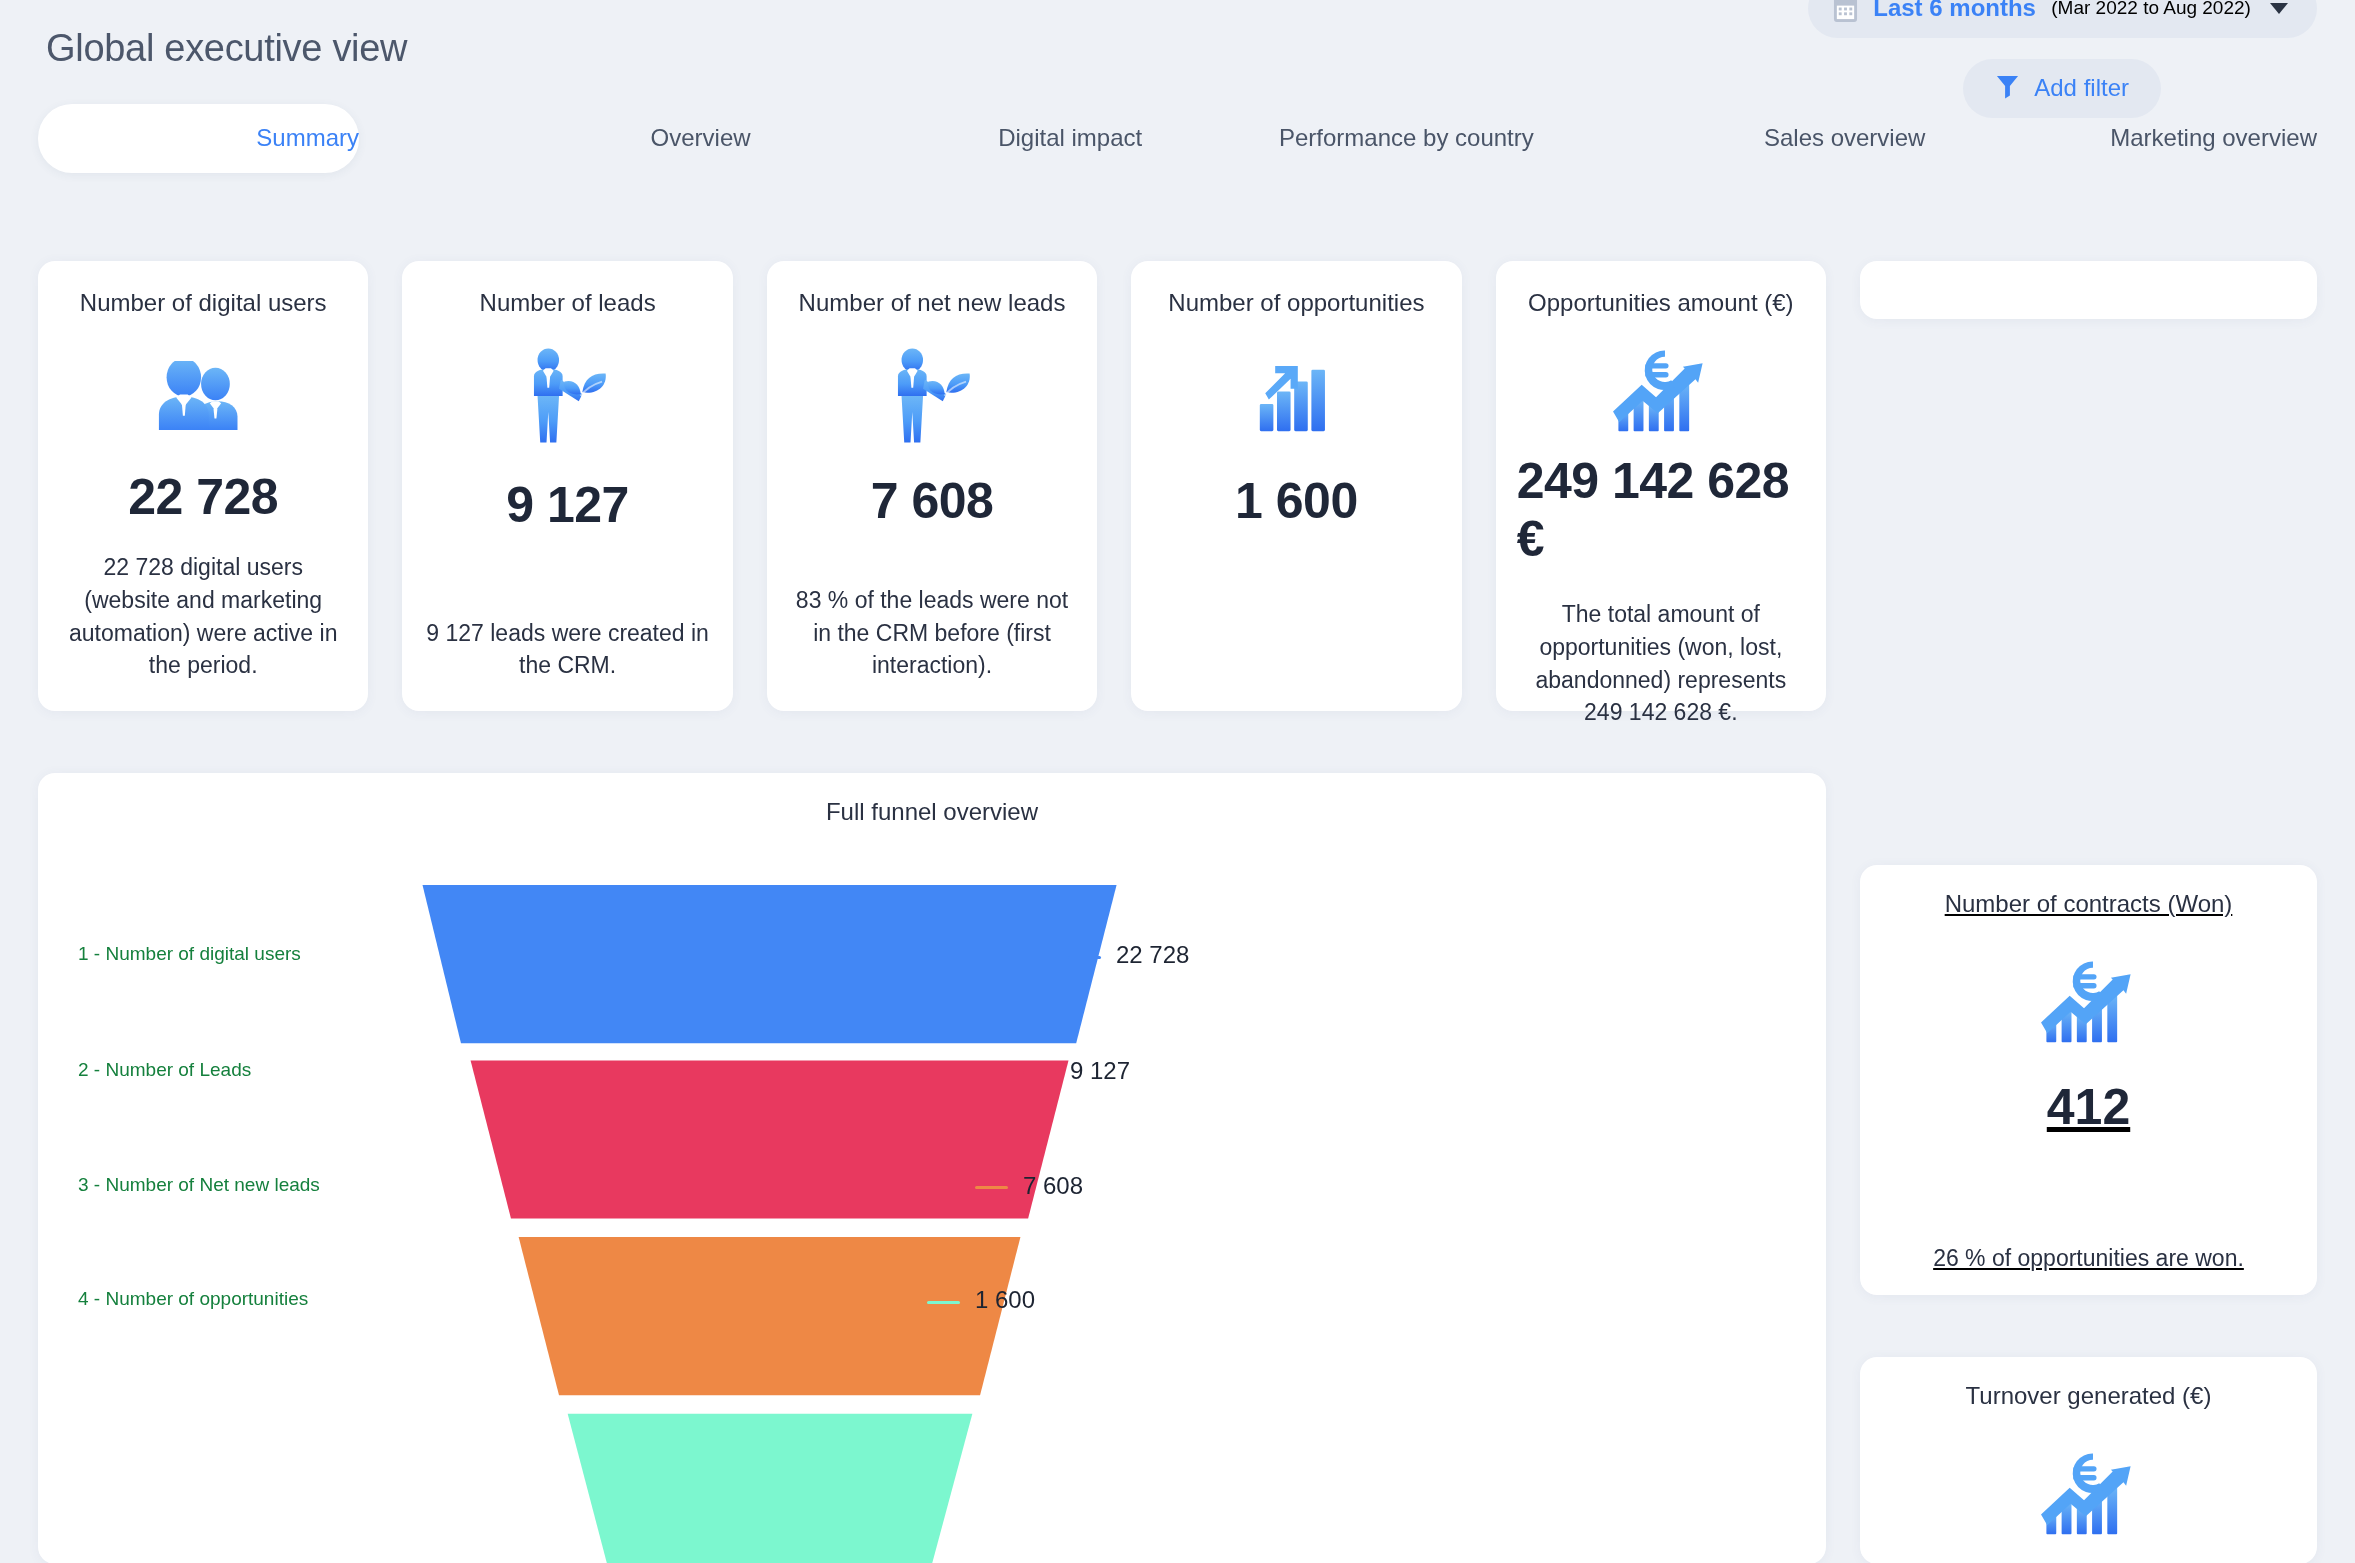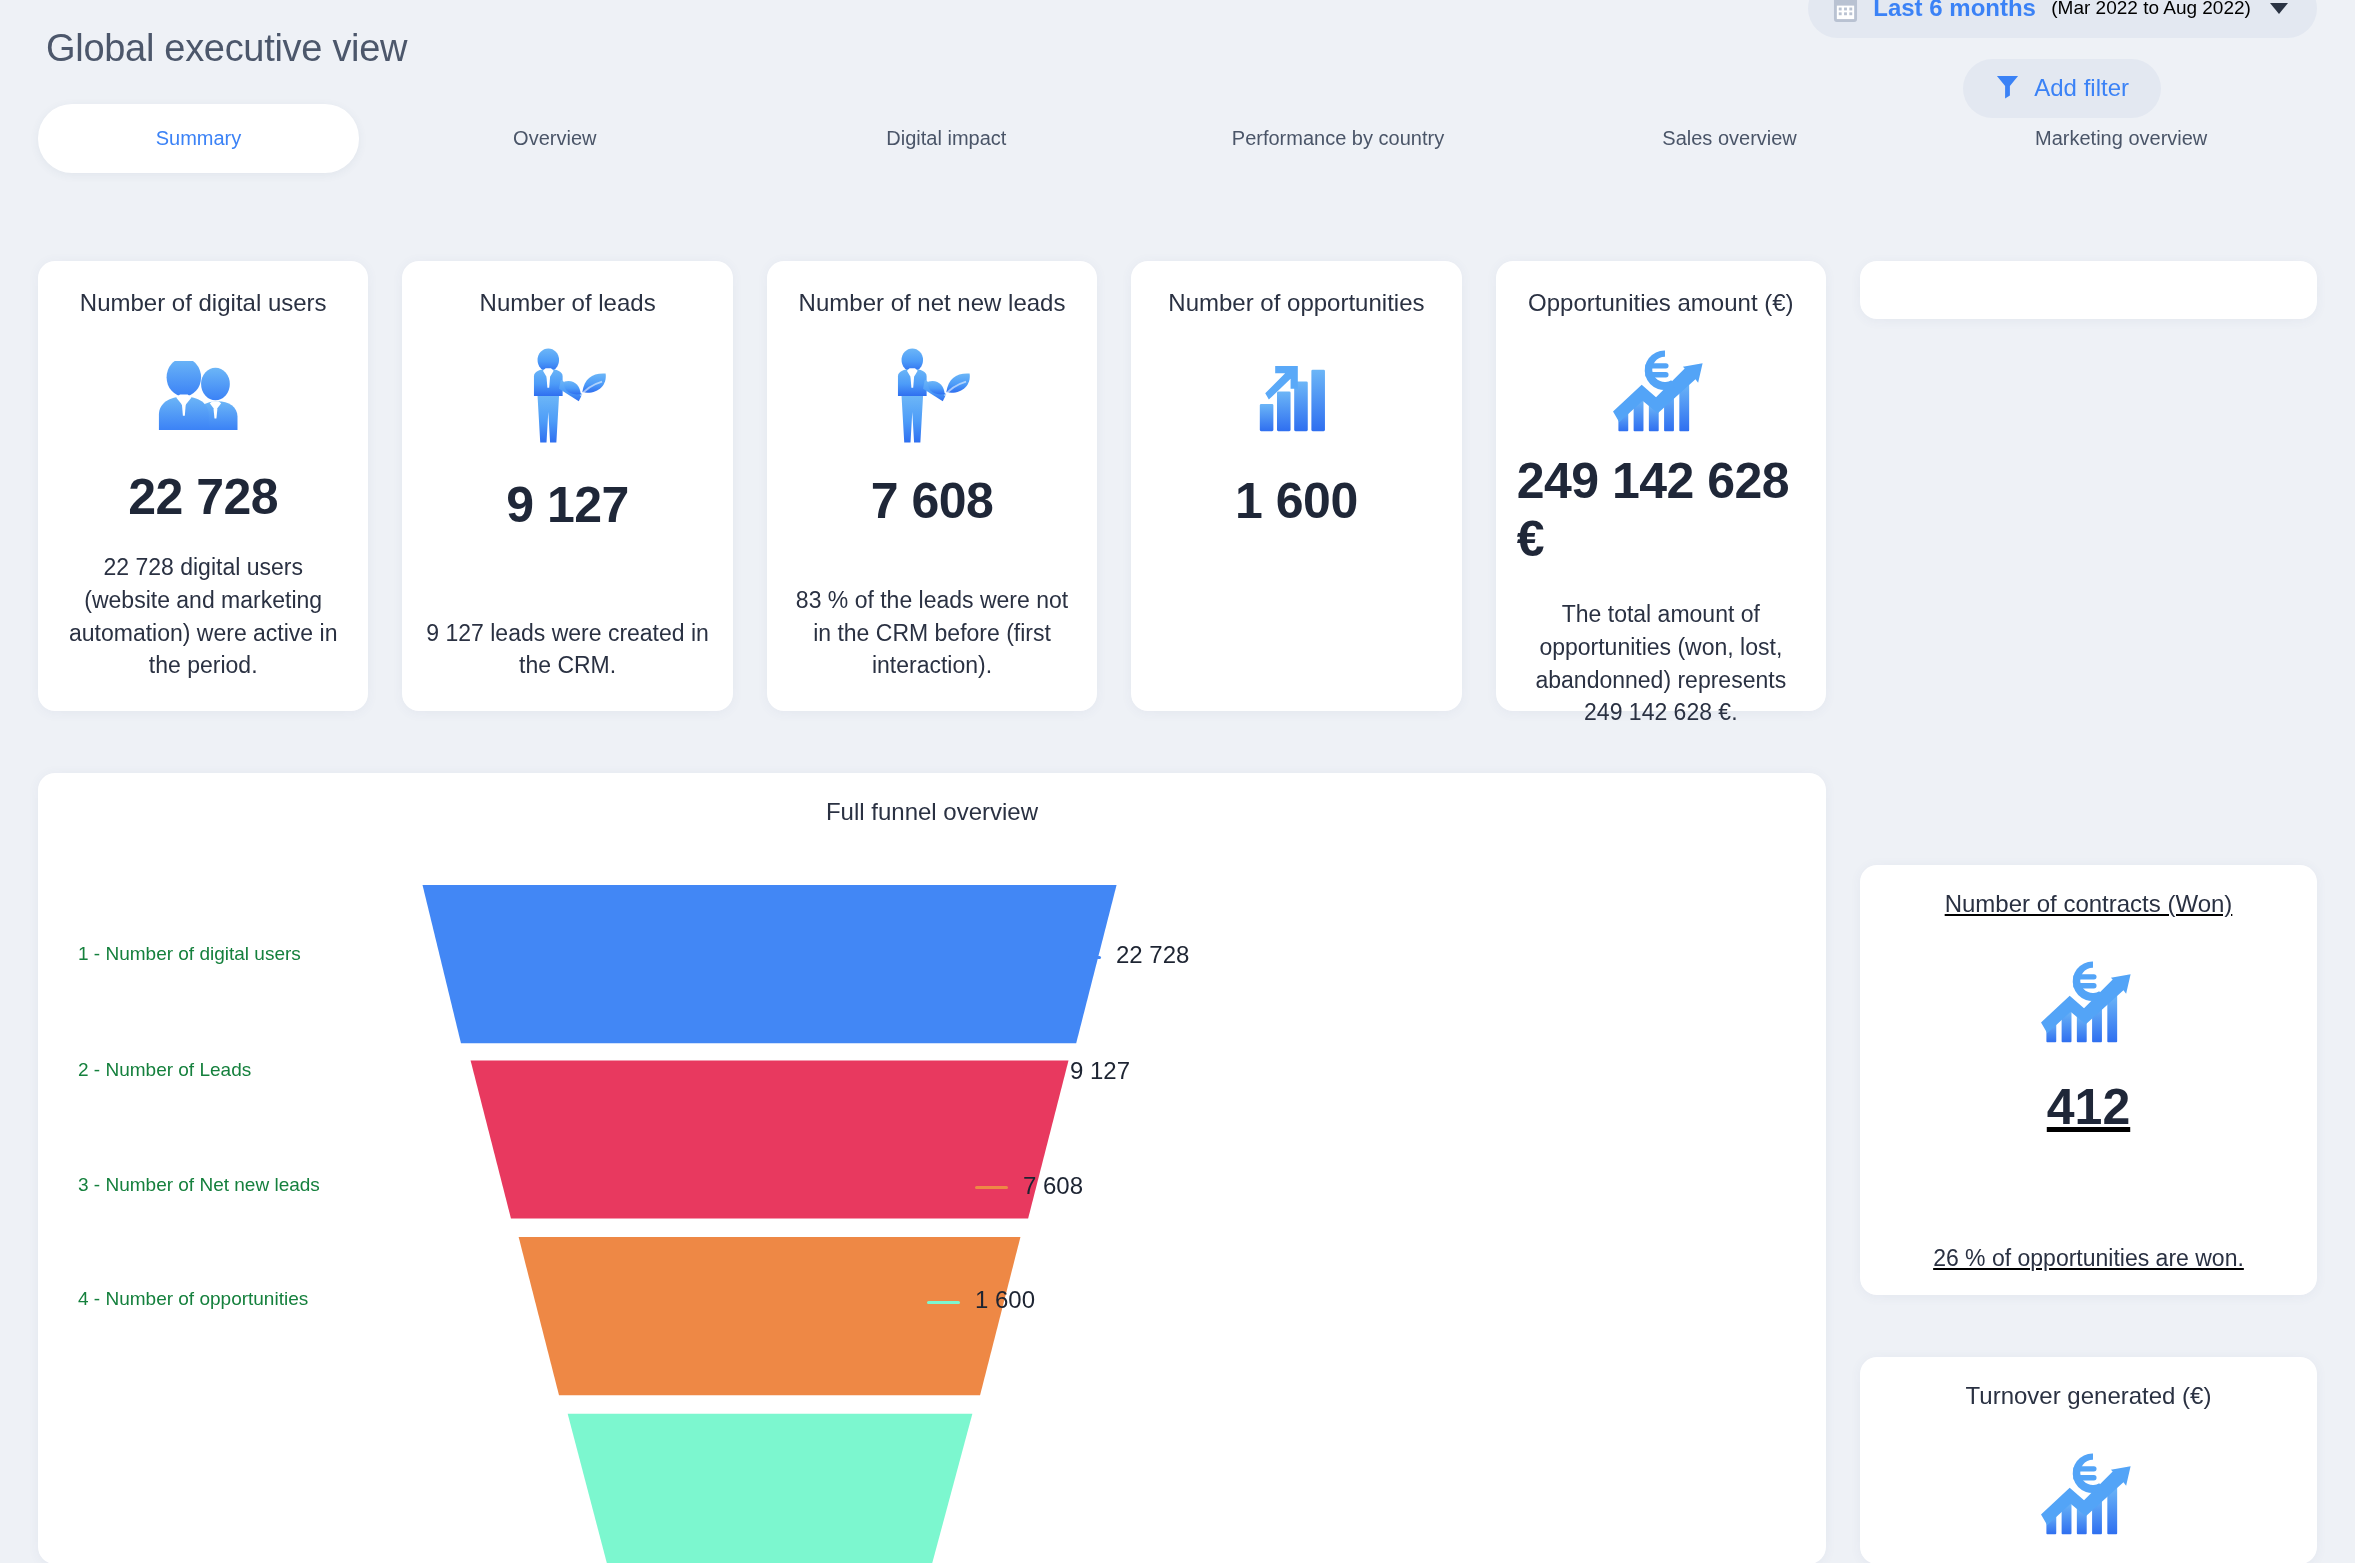--- a/index.html
+++ b/index.html
@@ -43,22 +43,22 @@
   .filter-label { font-size: 24px; color: #3b82f6; }
 
   
   .tabs {
     margin: 7.6px 38px 0 38px;
     height: 69px;
     display: flex; align-items: stretch;
   }
   .tab {
     flex: 1 1 0;
-    display: flex; align-items: center; justify-content: center;
-    font-size: 20px; color: #4a5568;
+    display: flex; align-items: center; justify-content: flex-end;
+    font-size: 24px; color: #4a5568;
     border-radius: 34px;
   }
   .tab.active {
     background: #ffffff; color: #3b82f6;
     box-shadow: 0 1.9px 9.6px rgba(60,80,120,0.07);
   }
   .tab:first-child { max-width: 321px; }
 
   
   .grid {

